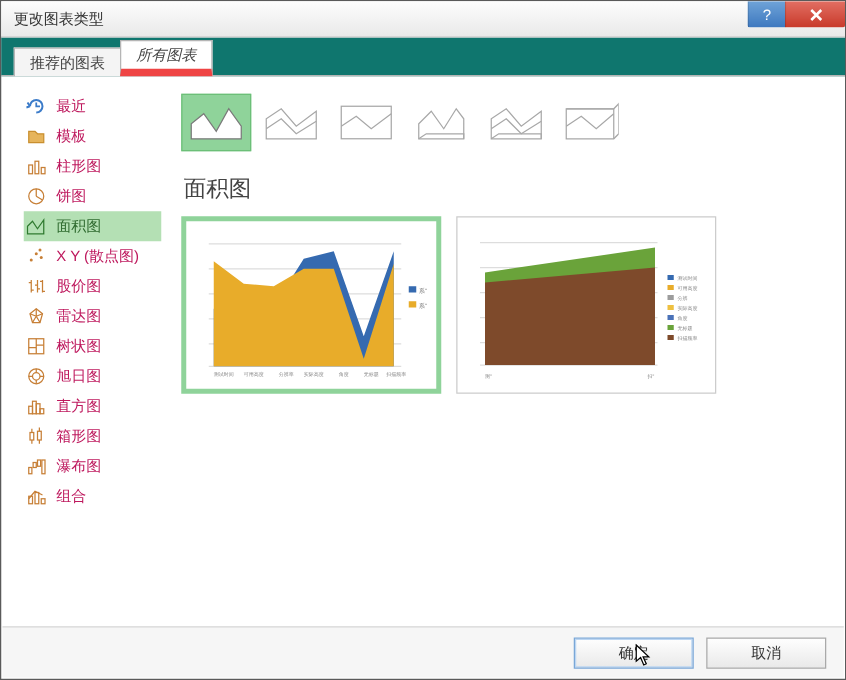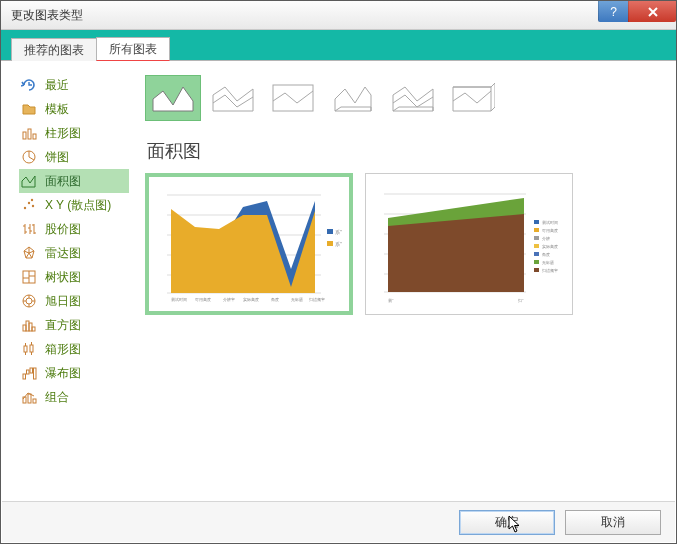--- a/index.html
+++ b/index.html
@@ -51,57 +51,58 @@
     background: linear-gradient(#e26f63,#c8392a);
     width: 48px;
     border-bottom-right-radius: 2px;
   }
   .close-btn svg, .help-btn span { pointer-events: none; }
 
   
   .tabstrip {
     height: 26px;
     padding: 4px 0 0 10px;
-    background: #14b8a6;
+    background: #0f766e;
     display: flex; align-items: flex-end;
     border-bottom: 1px solid #b5b5b5;
   }
   .tab {
     height: 22px;
     padding: 0 12px;
     border: 1px solid #b5b5b5;
     border-bottom: none;
     margin-right: -1px;
     background: #f4f4f4;
     display: flex; align-items: center;
     color: #444;
     position: relative;
     top: 1px;
   }
   .tab.active {
     background: #fff;
-    border-bottom: 1px solid #ef4444;
+    border-bottom: 6px solid #ef4444;
     z-index: 2;
+    font-style: italic;
   }
 
   
   .body {
     display: flex;
     height: calc(544px - 28px - 30px - 42px - 2px);
   }
   .sidebar {
     width: 132px;
     padding: 12px 4px 4px 18px;
     box-sizing: border-box;
   }
   .side-item {
     height: 24px;
     display: flex; align-items: center;
     gap: 8px;
-    color: #4d7c0f;
+    color: #be185d;
     padding-left: 2px;
     cursor: default;
   }
   .side-item.selected {
     background: #b4e0b4;
     color: #2f6a2f;
   }
   .side-item .ic {
     width: 16px; height: 16px;
     display: flex; align-items: center; justify-content: center;

